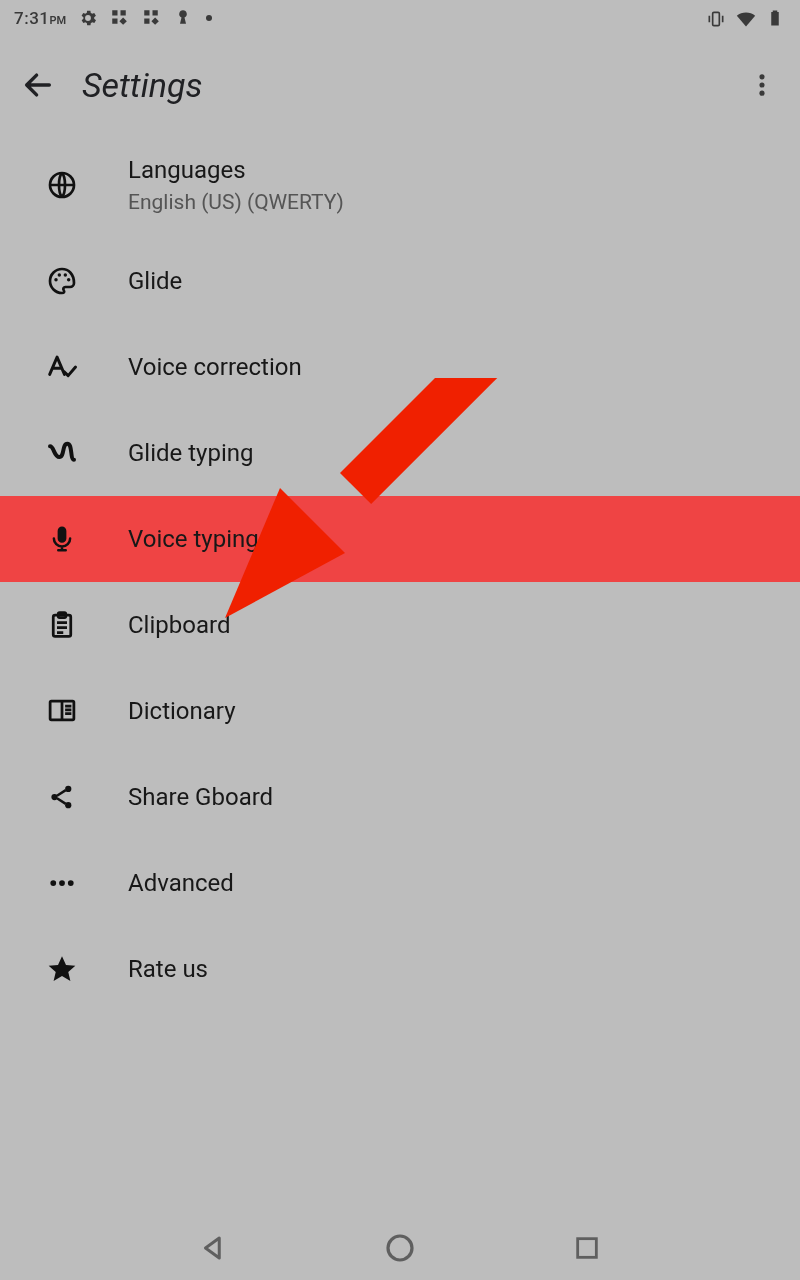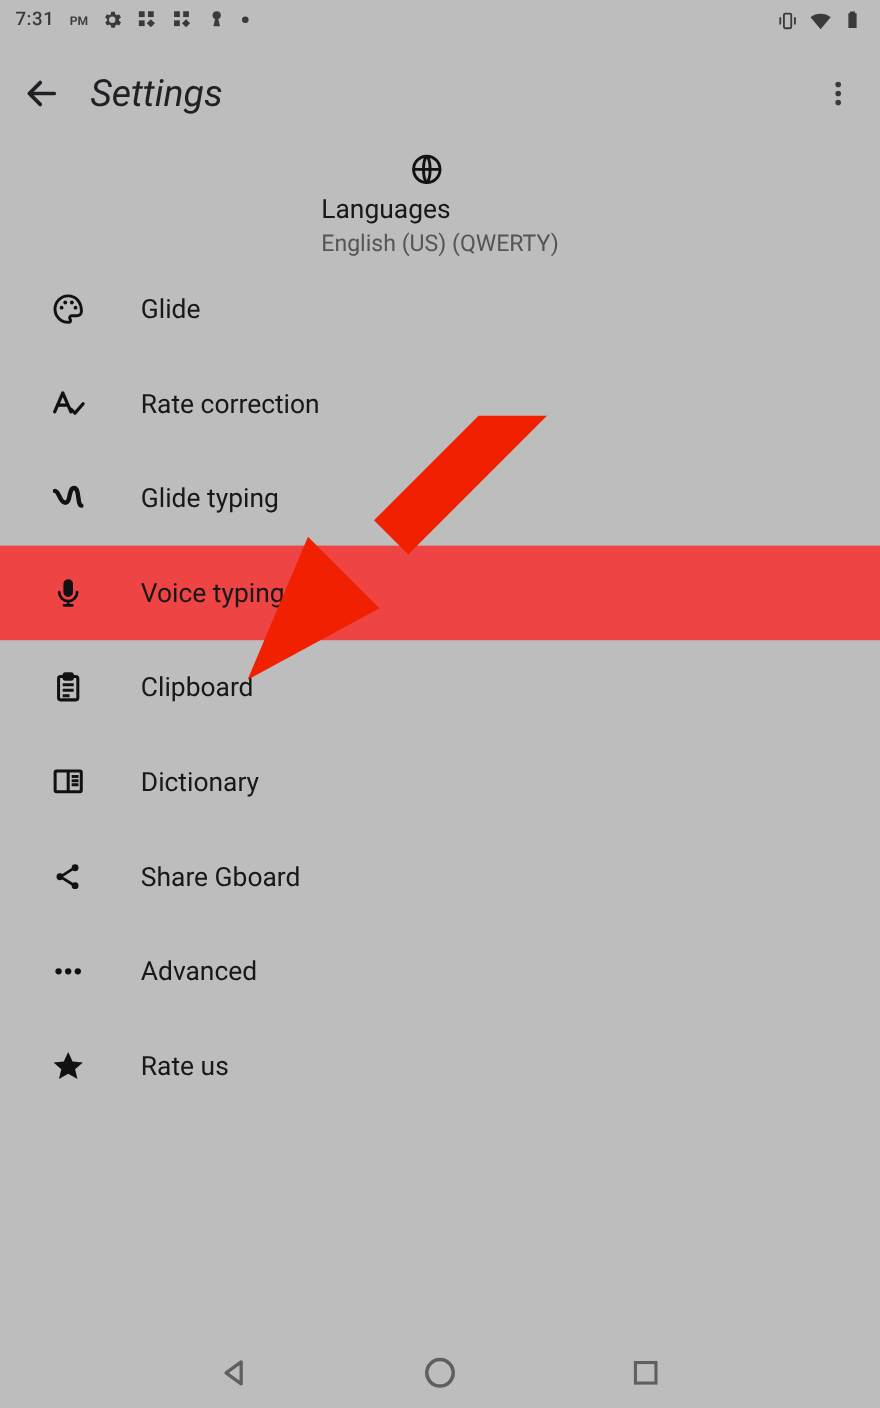--- a/index.html
+++ b/index.html
@@ -5,36 +5,36 @@
   * { box-sizing: border-box; margin: 0; padding: 0; }
   html, body { width: 800px; height: 1280px; font-family: Roboto, "Segoe UI", Arial, sans-serif; background: #bdbdbd; color: #202124; }
   .screen { position: relative; width: 800px; height: 1280px; overflow: hidden; }
 
   
   .status-bar { position: absolute; top:0; left:0; right:0; height: 36px;
     display:flex; align-items:center; justify-content:space-between;
     padding: 0 14px; font-size: 17px; color:#3a3a3a; }
   .status-left { display:flex; align-items:center; gap:12px; }
   .status-left .time { font-weight:500; letter-spacing:0.5px; }
-  .status-left .ampm { font-size:11px; font-weight:600; margin-left:14px; }
+  .status-left .ampm { font-size:11px; font-weight:600; margin-left:0; }
   .status-right { display:flex; align-items:center; gap:10px; }
   .sbicon { display:inline-flex; width:20px; height:20px; color:#3a3a3a; }
   .dot { width:6px; height:6px; border-radius:50%; background:#3a3a3a; display:inline-block; }
 
   
   .app-bar { position:absolute; top:44px; left:0; right:0; height:82px;
     display:flex; align-items:center; padding: 0 18px; }
   .app-bar .back { width:40px; height:40px; display:flex; align-items:center; justify-content:center; color:#202124; }
   .app-bar .title { font-size:34px; font-weight:400; margin-left:24px; color:#202124; flex:1;font-style:italic; }
   .app-bar .overflow { width:40px; height:40px; display:flex; align-items:center; justify-content:center; color:#3a3a3a; }
 
   
   .list { position:absolute; top:132px; left:0; right:0; bottom:64px; }
   .row { display:flex; align-items:center; height:86px; padding: 0 20px; }
-  .row.h2 { height:106px;flex-direction:column; }
+  .row.h2 { height:106px; }
   .row.highlight { background:#ef4444; }
   .row .icon { width:44px; height:44px; margin-left:20px; margin-right:44px; display:flex; align-items:center; justify-content:center; color:#111; flex-shrink:0; }
   .row .txt { display:flex; flex-direction:column; justify-content:center; }
   .row .label { font-size:24px; color:#181818; }
   .row .sub { font-size:21px; color:#555; margin-top:6px; }
 
   
   .nav-bar { position:absolute; left:0; right:0; bottom:0; height:64px;
     display:flex; align-items:center; justify-content:space-around; padding:0 120px; }
   .nav-btn { width:36px; height:36px; display:flex; align-items:center; justify-content:center; color:#5f5f5f; }
@@ -163,21 +163,21 @@
   <div class="row">
     <span class="icon">
       <svg viewBox="0 0 26 24" width="32" height="30">
             <g fill="none" stroke="currentColor" stroke-width="2.4" stroke-linecap="round" stroke-linejoin="round">
               <path d="M3 18 9 4l6 14M5.2 13h7.6"></path>
               <path d="M15 16l3 3 6-7"></path>
             </g>
           </svg>
     </span>
     <div class="txt">
-          <span class="label">Rate correction</span>
+          <span class="label">Voice correction</span>
         </div>
   </div>
 
   <div class="row">
     <span class="icon">
       <svg viewBox="0 0 24 24" width="32" height="32">
             <path fill="none" stroke="currentColor" stroke-width="3" stroke-linecap="round" d="M3 7c3 0 3 8 7 8s2-10 6-10 2 12 5 12"></path>
           </svg>
     </span>
     <div class="txt">

